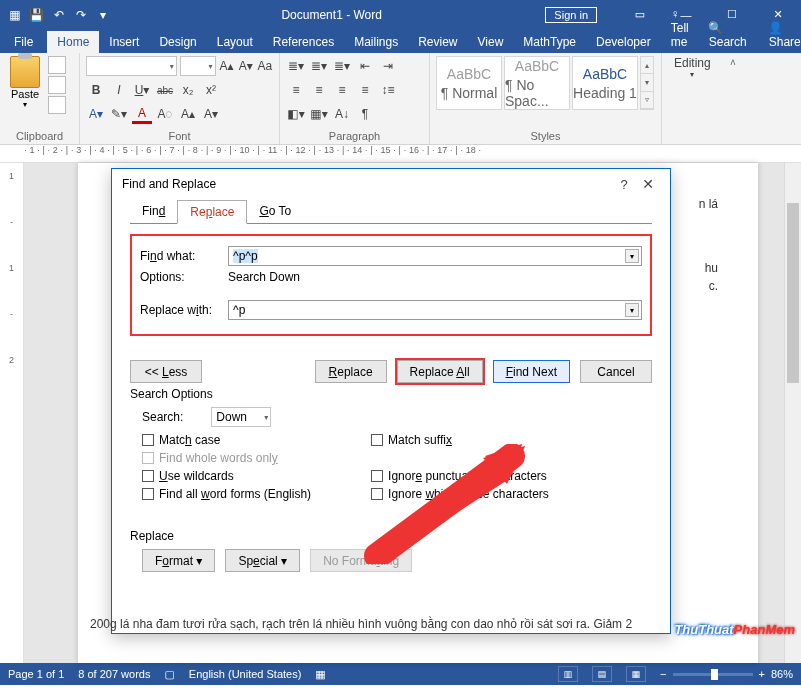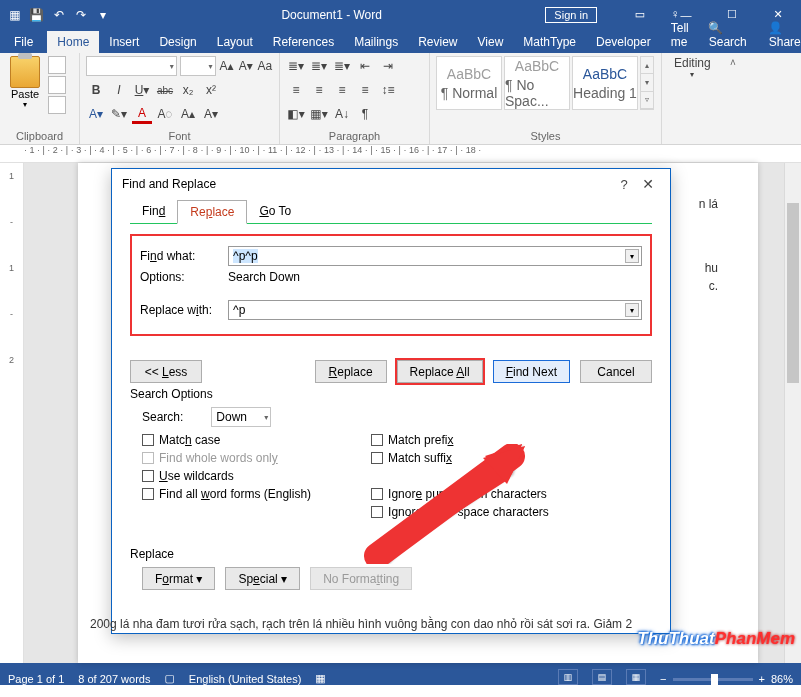--- a/index.html
+++ b/index.html
@@ -67,27 +67,27 @@
   .dbtn.hl-blue { border:1px solid #1a6bd8; background:#e4eefc; }
   .small-hdr { font-size:12px; margin:4px 0 6px 0; }
   .opts { display:flex; gap:60px; }
   .opts .col { display:flex; flex-direction:column; gap:4px; font-size:12px; }
   .chk { display:flex; align-items:center; gap:5px; }
   .chk .box { width:12px; height:12px; border:1px solid #555; background:#fff; }
   .chk.disabled { color:#9a9a9a; }
   .chk.disabled .box { border-color:#bcbcbc; }
   .replace-sec { margin-top:28px; }
   .arrow { position:absolute; left:245px; top:275px; width:170px; height:120px; pointer-events:none; }
-  .statusbar { height:22px; background:#2b579a; color:#fff; display:flex; align-items:flex-end; font-size:11px; padding:0 8px; gap:14px; }
+  .statusbar { height:22px; background:#2b579a; color:#fff; display:flex; align-items:center; font-size:11px; padding:0 8px; gap:14px; }
   .statusbar .spacer { flex:1; }
   .statusbar .zoom { display:flex; align-items:center; gap:6px; }
   .slider { width:80px; height:3px; background:#5a7bb5; position:relative; }
   .slider .thumb { position:absolute; left:38px; top:-4px; width:7px; height:11px; background:#fff; }
   .docend { position:absolute; bottom:32px; left:90px; right:20px; font-size:12px; color:#333; white-space:nowrap; }
-  .watermark { position:absolute; right:6px; bottom:14px; font-size:17px; font-weight:600; color:#fff; text-shadow:0 0 4px #1a6bd8, -1px -1px 2px #1a6bd8, 1px 1px 2px #1a6bd8; font-style:italic; }
+  .watermark { position:absolute; right:6px; bottom:26px; font-size:13px; font-weight:600; color:#fff; text-shadow:0 0 4px #1a6bd8, -1px -1px 2px #1a6bd8, 1px 1px 2px #1a6bd8; font-style:italic; }
   .watermark .r { color:#ff2e2e; text-shadow:0 0 3px #a00; }
   .und { text-decoration:underline; }
   .sel-text { background:#cde6ff; }
   .scrollbar-v { position:absolute; right:0; top:0; bottom:0; width:17px; background:#f0f0f0; border-left:1px solid #dadada; }
   .scrollbar-v .thumb { position:absolute; top:40px; left:2px; right:2px; height:180px; background:#c6c6c6; }
   .viewbtn { width:20px; height:16px; border:1px solid #5a7bb5; display:flex; align-items:center; justify-content:center; font-size:9px; }
 </style>
 </head>
 <body>
 
@@ -328,24 +328,20 @@
               <span><span class="und">U</span>se wildcards</span>
             </div>
           <div class="chk">
               <div class="box"></div>
               <span>Find all <span class="und">w</span>ord forms (English)</span>
             </div>
         </div>
         <div class="col">
           <div class="chk">
               <div class="box"></div>
-              <span>Match prefi<span class="und">x</span></span>
-            </div>
-          <div class="chk">
-              <div class="box"></div>
               <span>Match suffi<span class="und">x</span></span>
             </div>
           <div style="height:14px"></div>
           <div class="chk">
               <div class="box"></div>
               <span>Ignor<span class="und">e</span> punctuation characters</span>
             </div>
           <div class="chk">
               <div class="box"></div>
               <span>Ignore <span class="und">w</span>hite-space characters</span>

